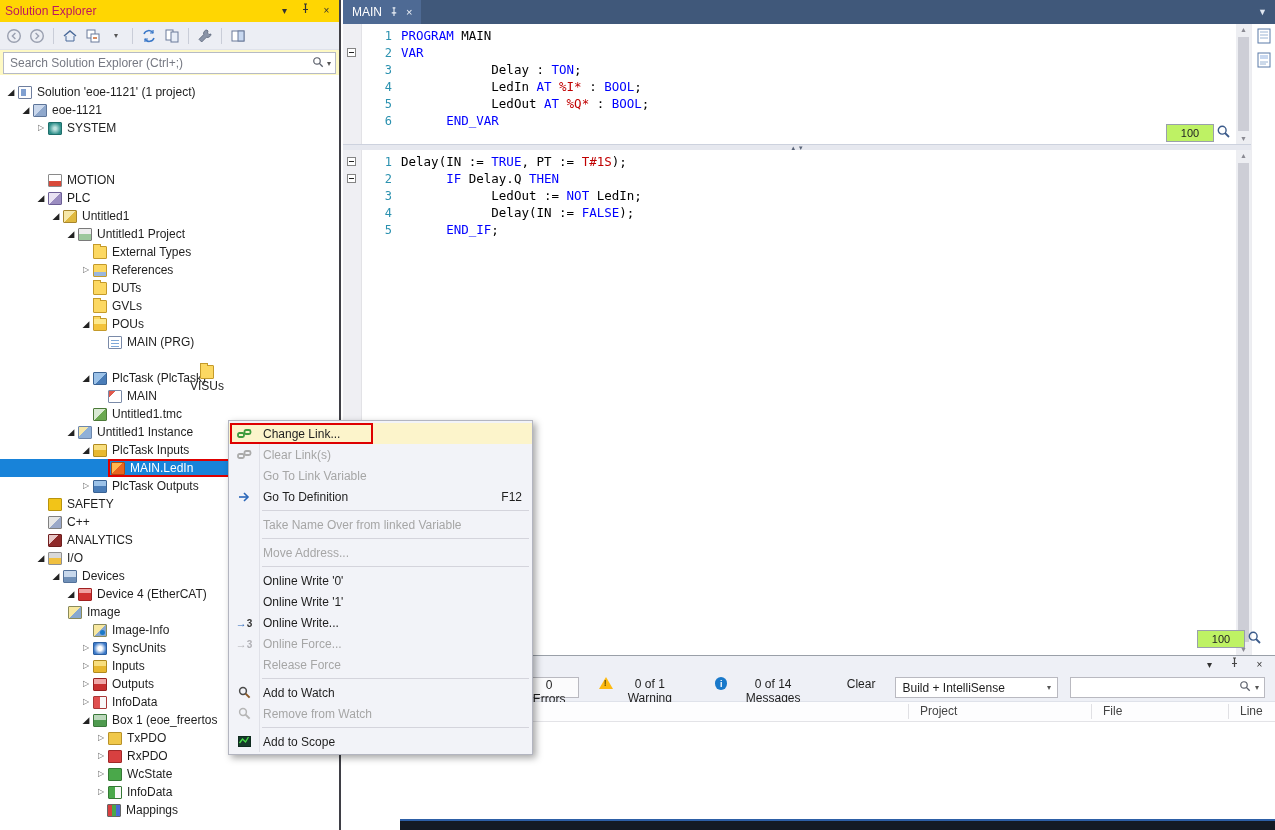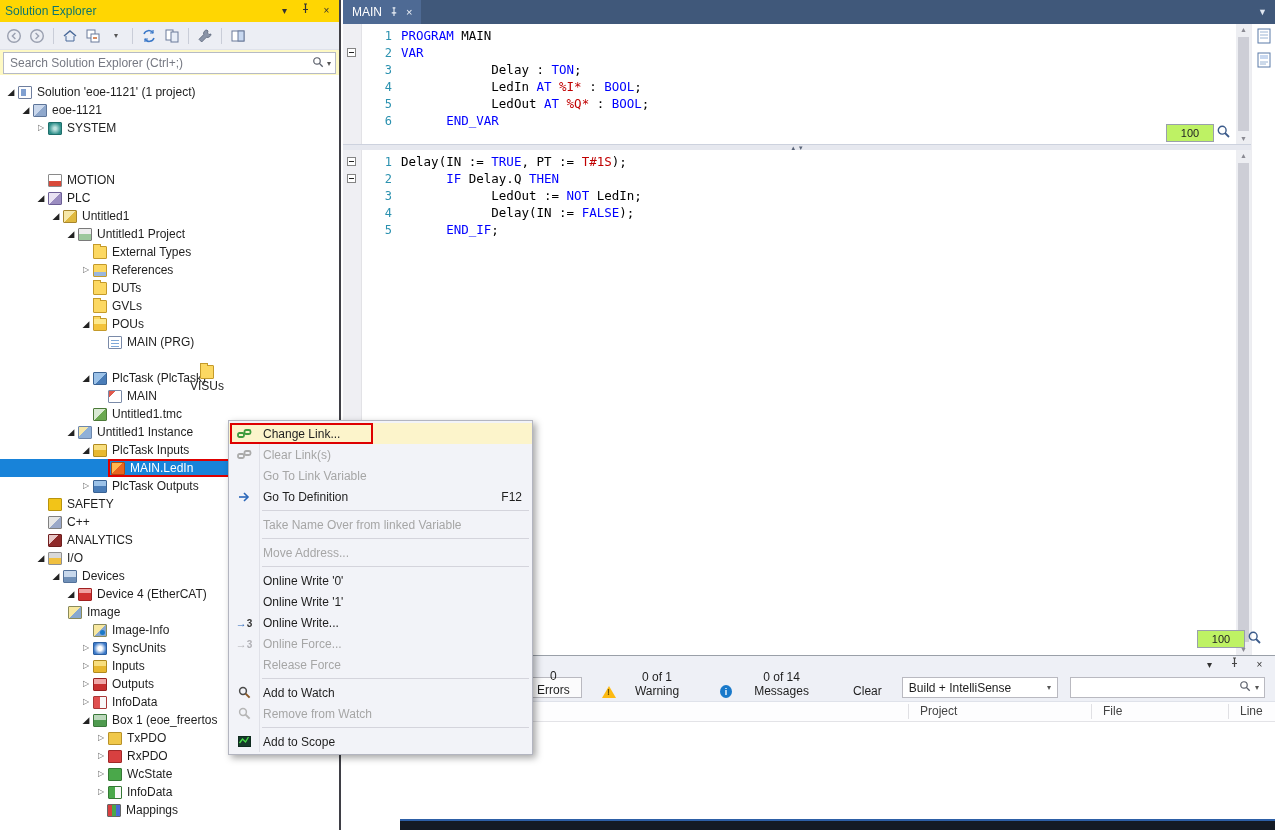--- a/index.html
+++ b/index.html
@@ -4,21 +4,21 @@
 <style>
   html,body{margin:0;padding:0}
   body{width:1275px;height:830px;position:relative;overflow:hidden;background:#fff;
        font-family:"Liberation Sans",sans-serif;font-size:12px;color:#1e1e1e}
   button{font-family:inherit;font-size:inherit;background:none;border:none;padding:0;margin:0;color:inherit}
 
   
   #se{position:absolute;left:0;top:0;width:341px;height:830px;background:#fff;
       border-right:2px solid #3f3f46;box-sizing:border-box}
   .se-title{height:22px;background:#ffd602;display:flex;align-items:center;padding:0 5px;gap:6px}
-  .se-title .t{flex:1;color:#0f766e}
+  .se-title .t{flex:1;color:#be185d}
   .tbi{width:15px;text-align:center;color:#333;font-size:10px;line-height:22px;cursor:default}
   .se-toolbar{height:27px;background:#eceef4;border-bottom:1px solid #dfe2ea;
               display:flex;align-items:center;padding:0 4px;gap:3px}
   .tb-btn{width:20px;height:20px;display:inline-flex;align-items:center;justify-content:center}
   .tb-sep{width:1px;height:16px;background:#c9cdd8;margin:0 3px}
   .se-search{height:25px;background:#fef9c3;display:flex;padding:2px 3px;box-sizing:border-box}
   .searchbox{flex:1;height:20px;background:#fff;border:1px solid #b6bac6;display:flex;align-items:center;padding:0 4px;gap:3px}
   .searchbox input{flex:1;border:none;outline:none;font-size:12px;color:#333;background:transparent;
                    font-family:"Liberation Sans",sans-serif}
   .searchbox input::placeholder{color:#767983}
@@ -108,21 +108,21 @@
   .right-gutter{position:absolute;right:0;top:24px;width:24px;bottom:0;background:#fff;border-left:1px solid #ececf0;
                 display:flex;flex-direction:column;align-items:center;padding-top:4px;gap:5px;box-sizing:border-box}
 
   
   #errorlist{position:absolute;left:343px;top:655px;right:0;bottom:0;background:#fff;border-top:1px solid #9aa0a8}
   .el-title{height:18px;background:#eef0f6;display:flex;align-items:center;justify-content:flex-end;gap:10px;padding:0 8px}
   .el-title .tbi{line-height:18px}
   .el-toolbar{height:28px;background:#eef0f6;border-bottom:1px solid #dfe2ea;display:flex;align-items:center;gap:12px;
               padding:0 6px;box-sizing:border-box}
   .spacer{width:146px;flex:0 0 146px}
-  .tgl{display:inline-flex;align-items:flex-end;gap:6px;height:21px;padding:0 8px;color:#1e1e1e}
+  .tgl{display:inline-flex;align-items:flex-start;gap:0;height:21px;padding:0 8px;color:#1e1e1e}
   .tgl.bordered{border:1px solid #b9b9c0;background:#fbfbfc}
   .err-ic{width:13px;height:13px;border-radius:50%;background:#d11a2a;position:relative}
   .err-ic::after{content:"×";position:absolute;left:0;right:0;top:-1px;text-align:center;color:#fff;font-size:10px;font-weight:bold}
   .warn-ic{width:0;height:0;border-left:7px solid transparent;border-right:7px solid transparent;
            border-bottom:12px solid #fdba12;position:relative}
   .warn-ic::after{content:"!";position:absolute;left:-2px;top:1px;color:#6e5400;font-size:9px;font-weight:bold}
   .info-dot{width:13px;height:13px;border-radius:50%;background:#1979ca;color:#fff;display:inline-flex;
             align-items:center;justify-content:center;font-size:9px;font-weight:bold}
   .info-dot::after{content:"i"}
   .combo{width:168px;height:21px;border:1px solid #b9b9c0;background:#fff;display:flex;align-items:center;

